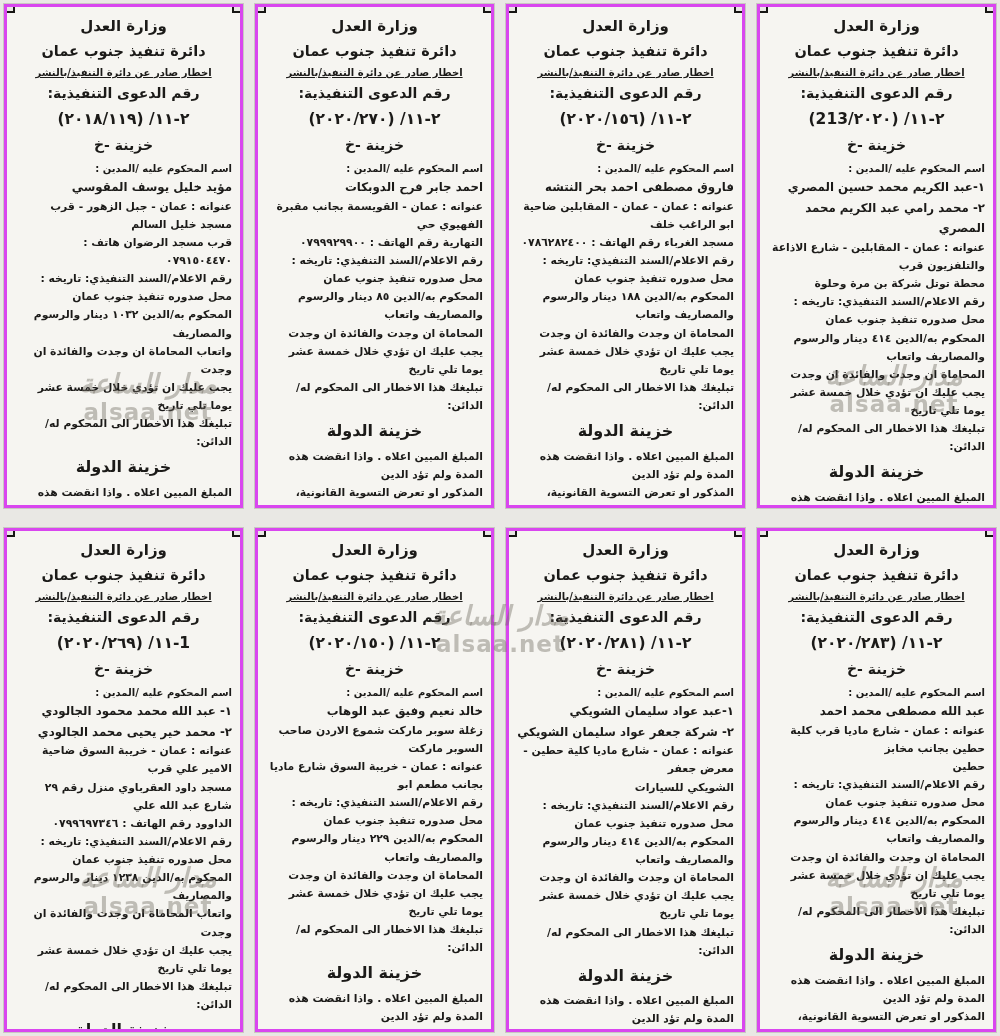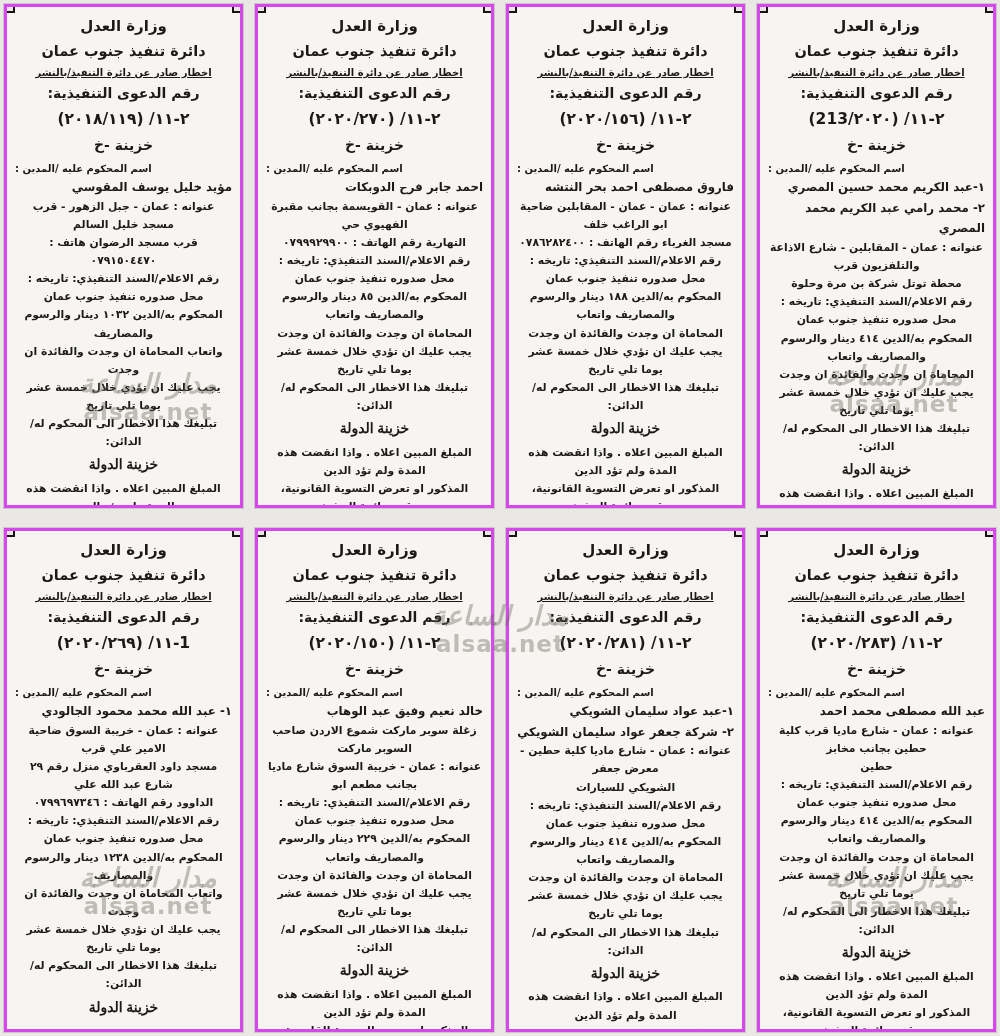--- a/index.html
+++ b/index.html
@@ -29,26 +29,26 @@
   .notch { position:absolute; width:11px; height:9px; background:#e9e8e4; top:-3px; }
   .notch.l { left:-3px; border-right:2px solid #171614; border-bottom:2px solid #171614; }
   .notch.r { right:-3px; border-left:2px solid #171614; border-bottom:2px solid #171614; }
   .c { text-align:center; }
   .ministry   { font-size:15px; line-height:1.75; margin-top:2px; }
   .dept       { font-size:14.5px; line-height:1.7; }
   .ntype      { font-size:10px; line-height:1.8; white-space:nowrap;text-decoration:underline; }
   .case-label { font-size:14px; line-height:1.7; }
   .case-num   { font-size:15.5px; line-height:1.75; letter-spacing:1px; }
   .treasury   { font-size:14px; line-height:1.8; margin-bottom:3px; }
-  .sm         { font-size:10px; line-height:1.6; text-align:left; }
+  .sm         { font-size:10px; line-height:1.6; text-align:right; }
   .names      { font-size:11.8px; }
   .names .line{ line-height:1.75; }
-  .body       { font-size:10.8px; text-align:center; }
+  .body       { font-size:10.8px; text-align:right; }
   .body .line , .body { line-height:1.68; }
-  .state-treasury { font-size:14px; text-align:center; line-height:1.9; margin:1px 0;font-family:Liberation Serif, serif; }
+  .state-treasury { font-size:16px; text-align:center; line-height:1.9; margin:1px 0; }
   .wm { position:absolute; z-index:3; text-align:center; color:rgba(108,102,92,0.40); pointer-events:none; }
   .wm-ar { font-size:27px; line-height:1.15;font-style:italic; }
   .wm-en { font-size:23px; letter-spacing:1px; font-family:"DejaVu Sans", sans-serif; direction:ltr; }
 </style>
 </head>
 <body>
 
 <div class="page">
   <div class="grid" id="grid">
   <article class="notice">
@@ -301,20 +301,21 @@
     <span class="notch r"></span>
     <h2 class="ministry c">وزارة العدل</h2>
     <h3 class="dept c">دائرة تنفيذ جنوب عمان</h3>
     <div class="ntype c">اخطار صادر عن دائرة التنفيذ/بالنشر</div>
     <div class="case-label c">رقم الدعوى التنفيذية:</div>
     <div class="case-num c">1-١١/ (٢٠٢٠/٢٦٩)</div>
     <div class="treasury c">خزينة -خ</div>
     <div class="sm">اسم المحكوم عليه /المدين :</div>
     <div class="names">
           <div class="line">١- عبد الله محمد محمود الجالودي</div>
+          <div class="line">٢- محمد خير يحيى محمد الجالودي</div>
         </div>
     <div class="body">
           <div class="line">عنوانه :  عمان - خريبة السوق ضاحية الامير علي قرب</div>
           <div class="line">مسجد داود العقرباوي منزل رقم ٢٩ شارع عبد الله علي</div>
           <div class="line">الداوود رقم الهاتف : ٠٧٩٩٦٩٧٣٤٦</div>
         </div>
     <div class="body">رقم الاعلام/السند التنفيذي: تاريخه :</div>
     <div class="body">محل صدوره  تنفيذ جنوب عمان</div>
     <div class="body">
           <div class="line">المحكوم به/الدين  ١٢٣٨  دينار والرسوم والمصاريف</div>

